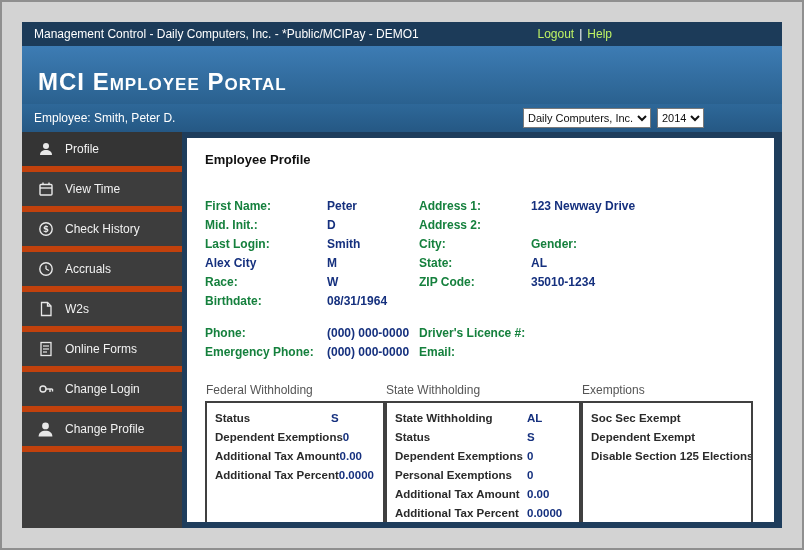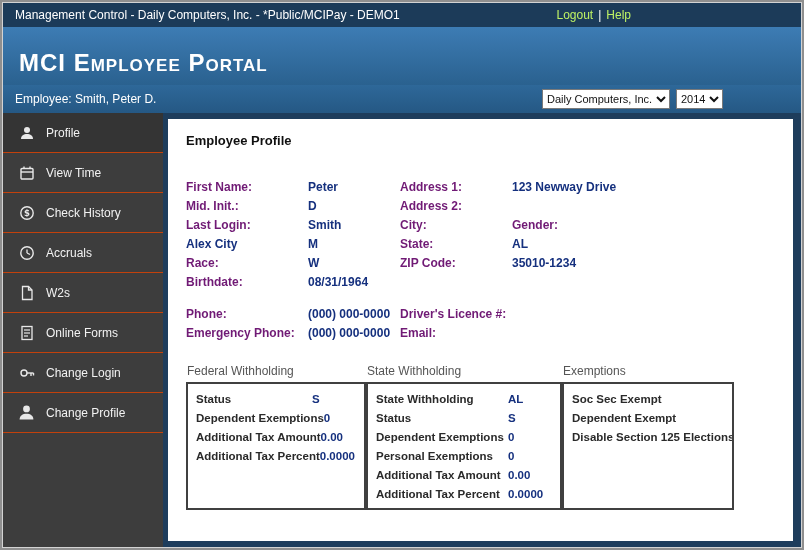--- a/index.html
+++ b/index.html
@@ -6,21 +6,21 @@
   html,body { margin:0; padding:0; }
   body {
     width:804px; height:550px;
     font-family:"Liberation Sans", sans-serif;
     background:#bfbfbf;
   }
   .frame {
     width:804px; height:550px;
     background:#d3d3d3;
     border:2px solid #8f8f8f;
-    padding:1px;
+    padding:20px;
   }
   .app { width:100%; height:100%; display:flex; flex-direction:column; overflow:hidden; }
 
   
   .topbar {
     height:24px; flex:0 0 24px;
     background:#1c3b59;
     color:#ffffff; font-size:12px;
     display:flex; align-items:center;
     padding:0 12px;
@@ -61,21 +61,21 @@
   
   .content { flex:1; display:flex; min-height:0; }
 
   .sidebar {
     flex:0 0 160px; width:160px;
     background:#3d3d3d;
   }
   .nav-item {
     height:40px; display:flex; align-items:center; gap:11px;
     padding-left:15px; color:#f2f2f2; font-size:12px;
-    border-bottom:1px solid #c2410c;
+    border-bottom:6px solid #c2410c;
     cursor:pointer;
   }
   .nav-item.active { background:#343434; }
   .nav-item .ico { width:17px; height:17px; display:flex; align-items:center; justify-content:center; }
   .nav-item svg { display:block; }
 
   .main {
     flex:1; background:#1e3d5c; padding:6px 8px 6px 5px;
   }
   .panel {
@@ -89,21 +89,21 @@
 
   .fields {
     display:grid;
     grid-template-columns:122px 92px 112px 1fr;
     row-gap:1px;
     margin-top:30px;
     font-size:12px;
   }
   .fields.contact { margin-top:14px; }
   .cell { line-height:18px; white-space:nowrap; }
-  .lbl { font-weight:bold; color:#701a75; }
+  .lbl { font-weight:bold; color:#15803d; }
   .val { font-weight:bold; color:#15307e; }
 
   .wh-row { display:flex; margin-top:22px; }
   .wh-col .wh-title { font-size:12px; color:#555555; margin:0 0 4px 1px; }
   .wh-box {
     border:2px solid #404040;
     padding:6px 8px;
     height:128px;
     overflow:hidden;
   }

